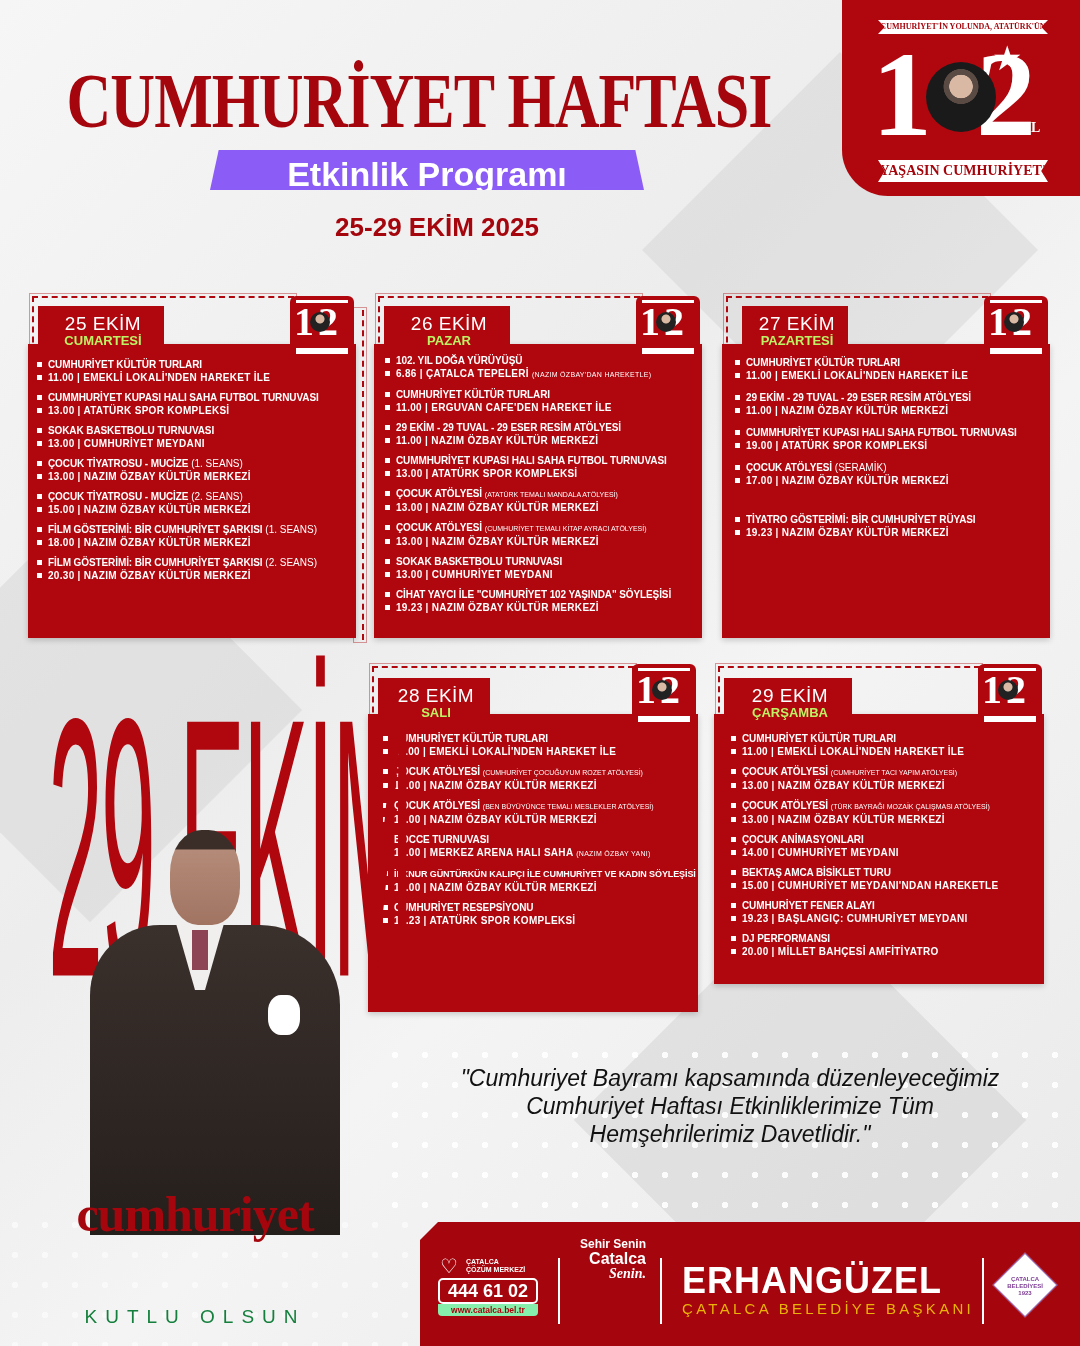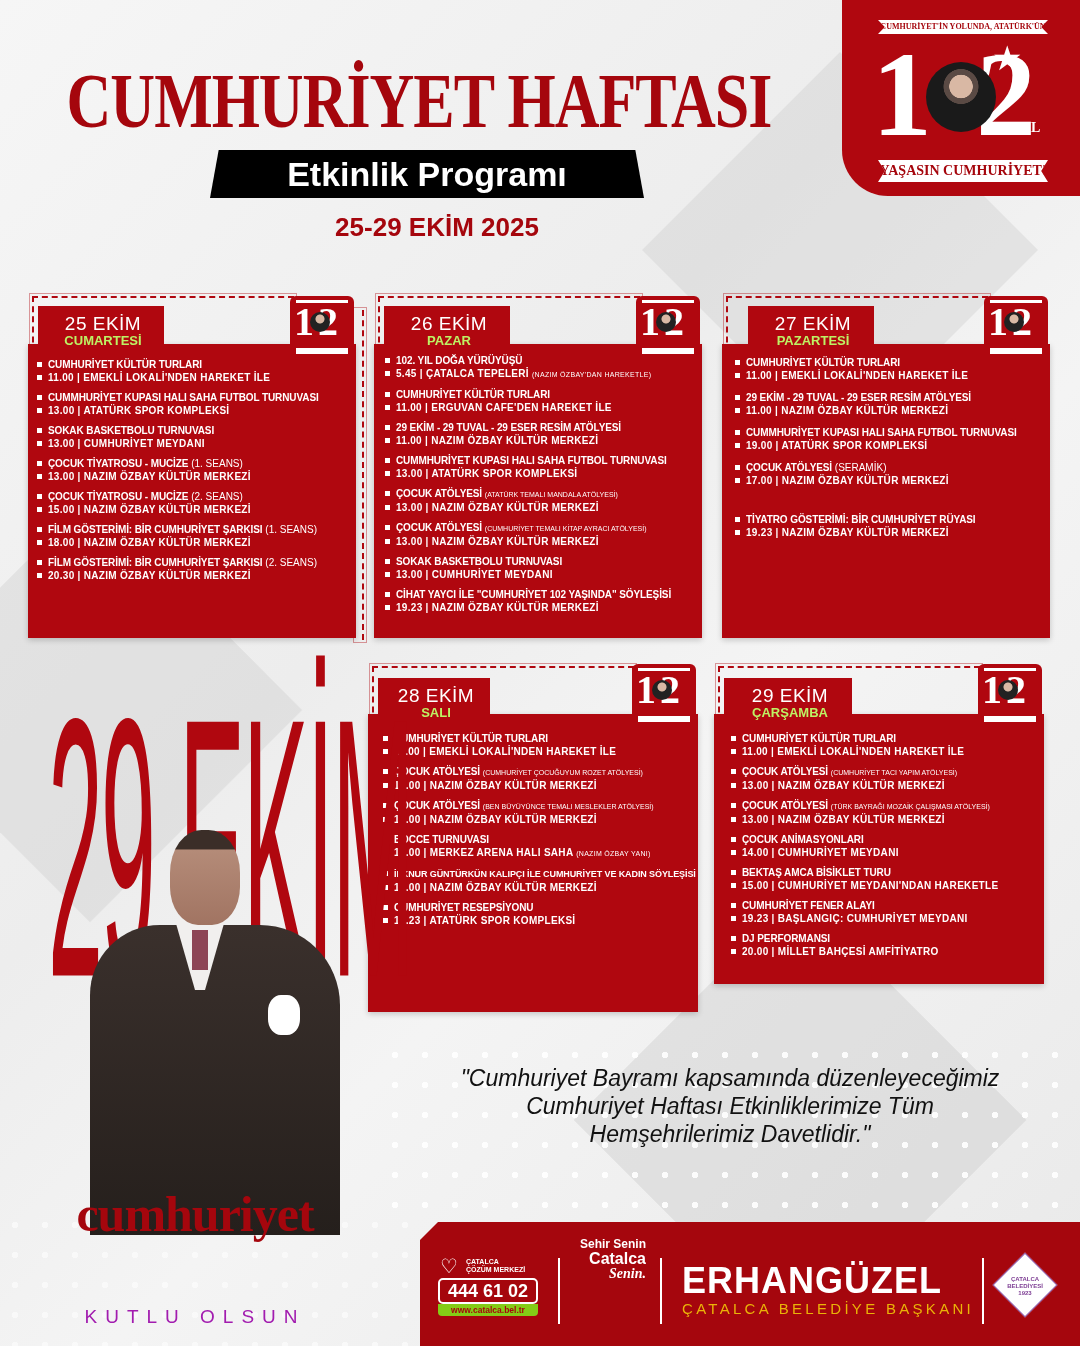--- a/index.html
+++ b/index.html
@@ -6,21 +6,21 @@
   html,body{width:1080px;height:1346px;overflow:hidden}
   body{position:relative;font-family:"Liberation Sans",sans-serif;
     background:linear-gradient(135deg,#f6f6f6 0%,#ededed 40%,#f4f4f4 60%,#e9e9e9 100%);}
   .bg-shape{position:absolute;background:rgba(200,200,200,0.35);transform:rotate(45deg)}
   .dots{position:absolute;background-image:radial-gradient(circle,rgba(255,255,255,0.9) 3px,transparent 3.5px);background-size:30px 30px}
 
   
   .main-title{position:absolute;left:56px;top:62px;width:726px;text-align:center;
     font-family:"Liberation Serif",serif;font-size:62px;font-weight:700;color:#a5060d;
     letter-spacing:-1px;transform:scaleY(1.25);transform-origin:top;line-height:1}
-  .subtitle-banner{position:absolute;left:210px;top:150px;width:434px;height:48px;background:#000000;
+  .subtitle-banner{position:absolute;left:210px;top:150px;width:434px;height:40px;background:#8b5cf6;
     clip-path:polygon(2% 0,98% 0,100% 100%,0 100%)}
   .subtitle-banner span{display:block;text-align:center;color:#fff;font-weight:700;font-size:34px;line-height:48px}
   .date-range{position:absolute;left:210px;top:212px;width:454px;text-align:center;
     font-weight:700;font-size:26px;color:#a5060d}
 
   
   .logo-badge{position:absolute;left:842px;top:0;width:238px;height:196px;background:#b0070f;border-radius:0 0 0 46px}
   .logo-ribbon{position:absolute;left:36px;width:170px;background:#fff;color:#a5060d;text-align:center;
     font-family:"Liberation Serif",serif;font-weight:700;clip-path:polygon(0 0,100% 0,96% 50%,100% 100%,0 100%,4% 50%)}
   .logo-ribbon.top{top:20px;height:14px;font-size:8px;line-height:14px}
@@ -57,33 +57,33 @@
     transform:scaleX(.55) scaleY(2.05);transform-origin:left top;letter-spacing:-4px;white-space:nowrap}
   .ataturk{position:absolute;left:90px;top:830px;width:250px;height:400px}
   .atat-coat{position:absolute;left:0;top:95px;width:250px;height:310px;background:linear-gradient(180deg,#3a302c,#251f1c);border-radius:70px 80px 0 0}
   .atat-shirt{position:absolute;left:85px;top:90px;width:50px;height:70px;background:#f1efee;clip-path:polygon(0 0,100% 0,60% 100%,40% 100%)}
   .atat-tie{position:absolute;left:102px;top:100px;width:16px;height:40px;background:#8d4556}
   .atat-head{position:absolute;left:80px;top:0;width:70px;height:95px;border-radius:45% 45% 40% 40%;background:linear-gradient(180deg,#3b2e28 0 20%,#b48b78 21%,#a17462)}
   .atat-hanky{position:absolute;left:178px;top:165px;width:32px;height:40px;background:#fff;border-radius:40%}
 
   .slogan1{position:absolute;left:40px;top:1190px;width:310px;text-align:center;color:#a5060d;
     font-family:"Liberation Serif",serif;font-weight:700;font-size:50px;line-height:48px;letter-spacing:-1px}
-  .slogan2{position:absolute;left:40px;top:1306px;width:310px;text-align:center;color:#a21caf;font-size:19px;letter-spacing:8px}
+  .slogan2{position:absolute;left:40px;top:1306px;width:310px;text-align:center;color:#15803d;font-size:19px;letter-spacing:8px}
 
   .quote{position:absolute;left:460px;top:1064px;width:540px;text-align:center;font-style:italic;
     font-size:23px;line-height:28px;color:#111}
 
   
   .footer{position:absolute;left:420px;top:1222px;width:660px;height:124px;background:#a5060d;
     clip-path:polygon(18px 0,100% 0,100% 100%,0 100%,0 18px)}
   .f-cozum{position:absolute;left:18px;top:36px;width:100px}
   .f-cozum-lbl{color:#fff;font-weight:700;font-size:7px;line-height:8px;padding-left:28px}
   .f-heart{position:absolute;left:2px;top:-4px;color:#fff;font-size:20px}
   .f-phone{margin-top:4px;border:2px solid #fff;border-radius:5px;color:#fff;font-weight:900;font-size:18px;text-align:center;line-height:22px}
-  .f-web{background:#84cc16;color:#a5060d;font-size:8.5px;font-weight:700;text-align:center;border-radius:0 0 4px 4px;line-height:12px}
+  .f-web{background:#86efac;color:#a5060d;font-size:8.5px;font-weight:700;text-align:center;border-radius:0 0 4px 4px;line-height:12px}
   .f-sep{position:absolute;top:36px;width:2px;height:66px;background:#fff}
   .f-sehir{position:absolute;left:150px;top:15px;width:76px;color:#fff;font-weight:900;text-align:right}
   .f-sehir .a{font-size:12px;line-height:14px}
   .f-sehir .b{font-size:16px;line-height:16px}
   .f-sehir .c{font-family:"Liberation Serif",serif;font-style:italic;font-size:14px;line-height:14px}
   .f-name{position:absolute;left:262px;top:40px;color:#fff;font-weight:900;font-size:36px;letter-spacing:1px;line-height:38px}
   .f-role{position:absolute;left:262px;top:78px;color:#eab308;font-size:15px;letter-spacing:3.3px;font-weight:400}
   .f-seal{position:absolute;left:582px;top:40px;width:46px;height:46px;background:#fff;transform:rotate(45deg);border:1px solid #8a4fa0}
   .f-seal-txt{position:absolute;left:580px;top:54px;width:50px;text-align:center;font-size:6px;line-height:7px;color:#7c3c93;font-weight:700}
 </style>
@@ -166,21 +166,21 @@
   </div>
   <div class="mini-logo" style="left:264px;top:4px">
       <div class="ml-bar2"></div>
       <div class="ml-num">1&nbsp;2</div>
       <div class="ml-face"></div>
       <div class="ml-bar"></div>
     </div>
   <ul class="events" style="left:12px;top:62px;width:320px">
     <li class="ev">
         <div class="ev-line"><span class="ev-title">102. YIL DOĞA YÜRÜYÜŞÜ</span></div>
-        <div class="ev-line ev-time"><span>5.45 | ÇATALCA TEPELERİ</span> <span class="ev-note">(NAZIM ÖZBAY'DAN HAREKETLE)</span></div>
+        <div class="ev-line ev-time"><span>6.86 | ÇATALCA TEPELERİ</span> <span class="ev-note">(NAZIM ÖZBAY'DAN HAREKETLE)</span></div>
       </li>
     <li class="ev">
         <div class="ev-line"><span class="ev-title">CUMHURİYET KÜLTÜR TURLARI</span></div>
         <div class="ev-line ev-time">11.00 | ERGUVAN CAFE'DEN HAREKET İLE</div>
       </li>
     <li class="ev">
         <div class="ev-line"><span class="ev-title">29 EKİM - 29 TUVAL - 29 ESER RESİM ATÖLYESİ</span></div>
         <div class="ev-line ev-time">11.00 | NAZIM ÖZBAY KÜLTÜR MERKEZİ</div>
       </li>
     <li class="ev">
@@ -202,21 +202,21 @@
     <li class="ev">
         <div class="ev-line"><span class="ev-title">CİHAT YAYCI İLE "CUMHURİYET 102 YAŞINDA" SÖYLEŞİSİ</span></div>
         <div class="ev-line ev-time">19.23 | NAZIM ÖZBAY KÜLTÜR MERKEZİ</div>
       </li>
   </ul>
 </div>
 
 <div class="card" style="left:720px;top:292px;width:340px;height:356px">
   <div class="card-frame" style="left:6px;top:4px;width:262px;height:300px"></div>
   <div class="card-body" style="left:2px;top:52px;width:328px;height:294px"></div>
-  <div class="card-head" style="left:28px;top:14px;width:126px;height:54px">
+  <div class="card-head" style="left:22px;top:14px;width:106px;height:54px">
     <div class="card-date">27 EKİM</div>
     <div class="card-day">PAZARTESİ</div>
   </div>
   <div class="mini-logo" style="left:264px;top:4px">
       <div class="ml-bar2"></div>
       <div class="ml-num">1&nbsp;2</div>
       <div class="ml-face"></div>
       <div class="ml-bar"></div>
     </div>
   <ul class="events" style="left:14px;top:64px;width:320px">

